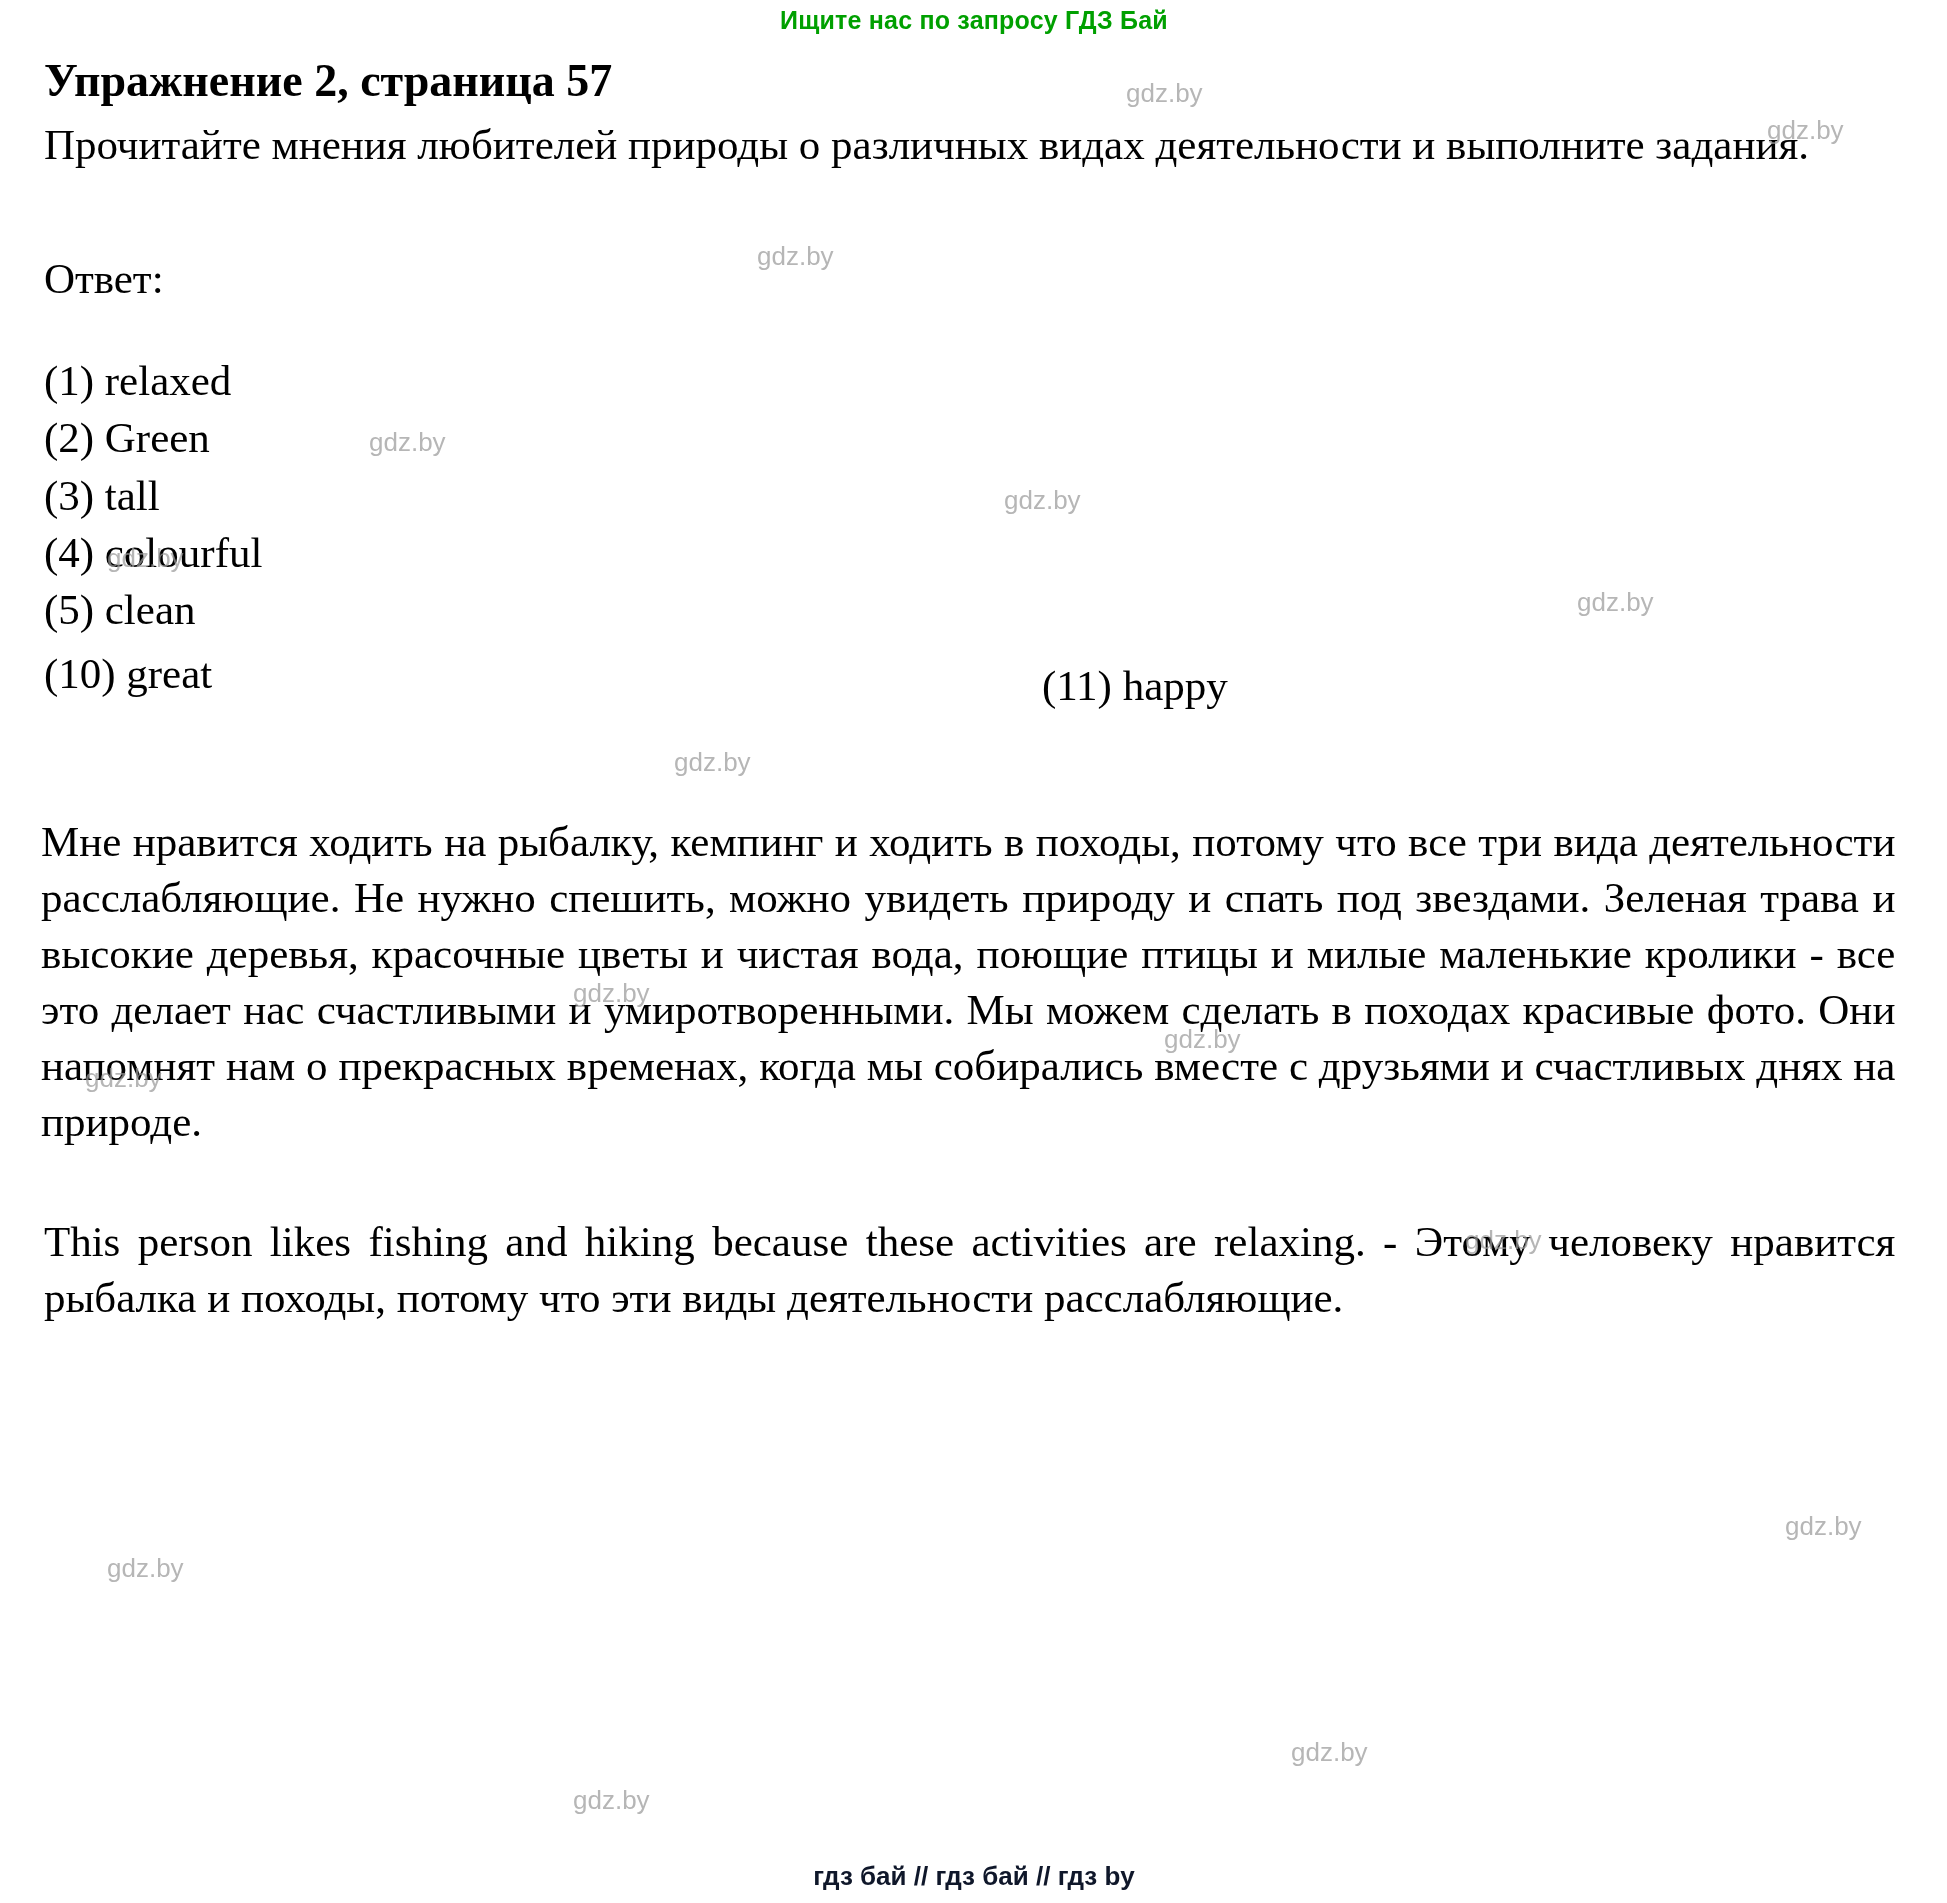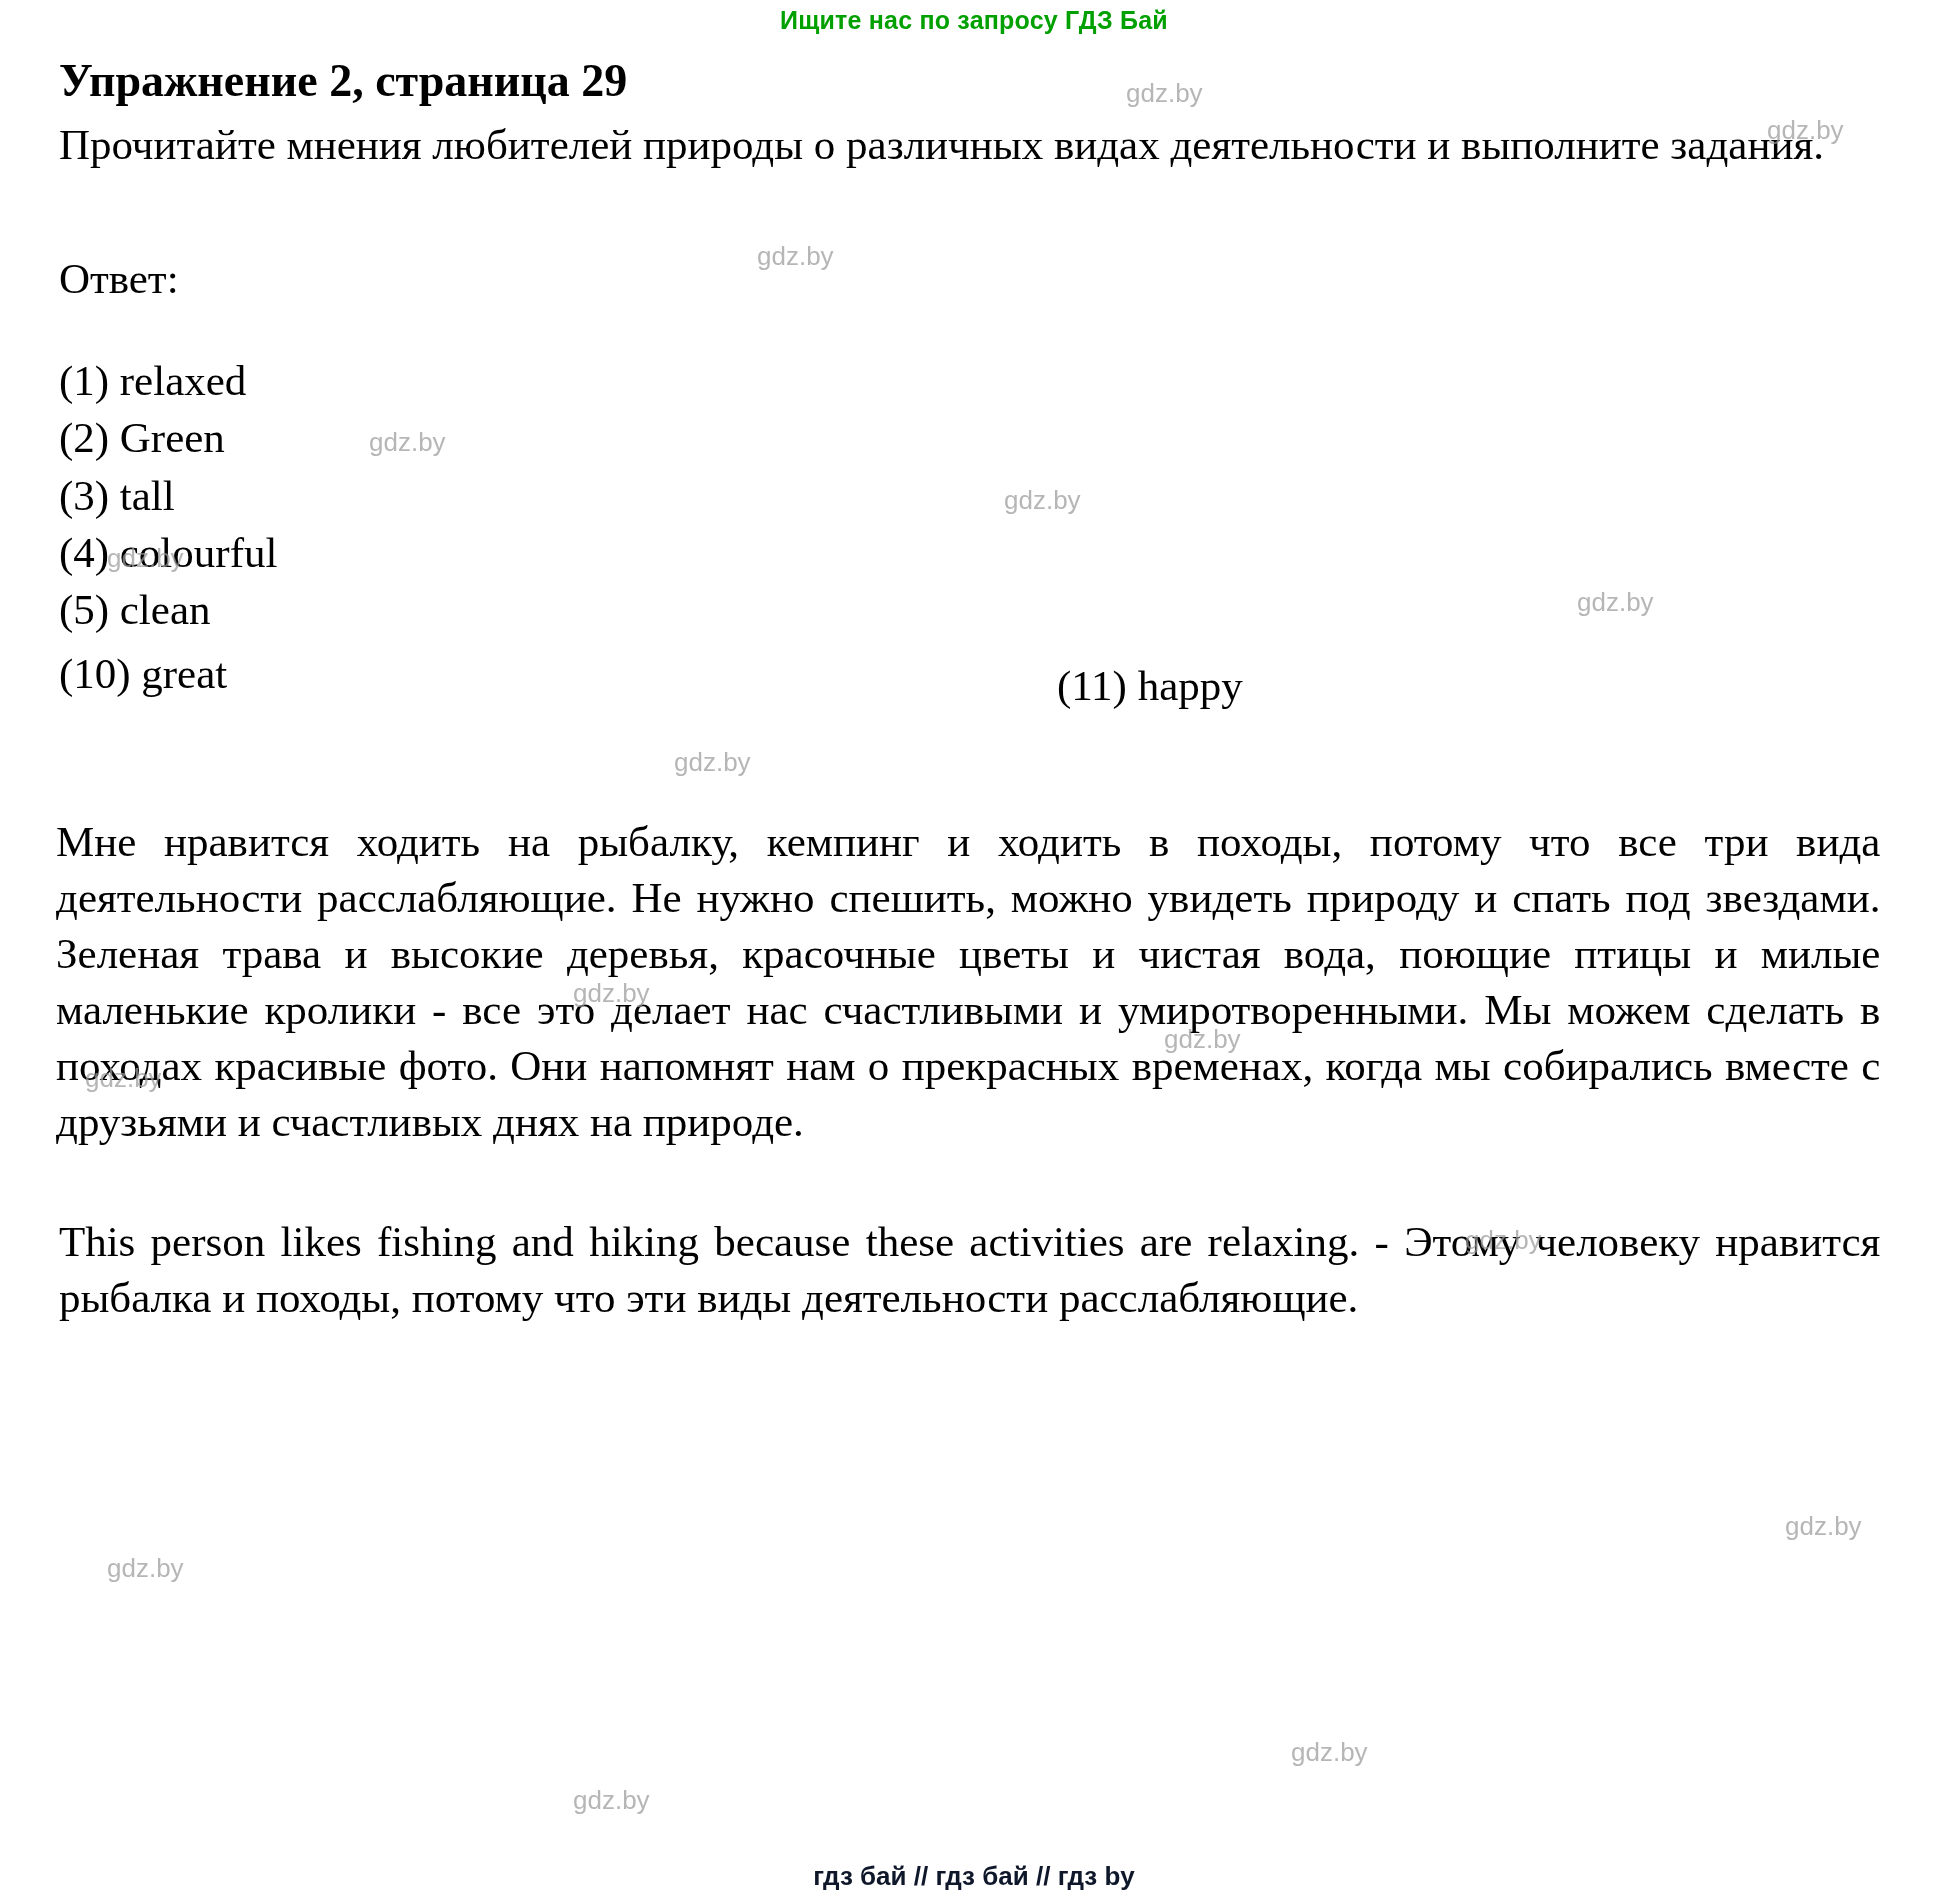--- a/index.html
+++ b/index.html
@@ -13,21 +13,21 @@
     font-family: "Liberation Serif", serif;
     color: #000000;
     position: relative;
     overflow: hidden;
   }
   .page {
     position: relative;
     width: 1948px;
     height: 1904px;
     box-sizing: border-box;
-    padding: 0 54px;
+    padding: 0 39px;
   }
   .top-banner {
     text-align: center;
     color: #00a000;
     font-family: "Liberation Sans", sans-serif;
     font-size: 25px;
     font-weight: bold;
     padding-top: 5.8px;
     letter-spacing: 0.2px;
   }
@@ -122,21 +122,21 @@
     white-space: nowrap;
   }
 </style>
 </head>
 <body>
 
 <div class="page">
 
   <div class="top-banner">Ищите нас по запросу ГДЗ Бай</div>
 
-  <div class="title">Упражнение 2, страница 29</div>
+  <div class="title">Упражнение 2, страница 57</div>
 
   <div class="para para-indent-a">Прочитайте мнения любителей природы о различных видах деятельности и выполните задания.</div>
 
 
   <div class="answer-label">Ответ:</div>
 
   <div class="answers">
     <div class="col col-left">
       <div class="ans-item">(1) relaxed</div>
       <div class="ans-item">(2) Green</div>

